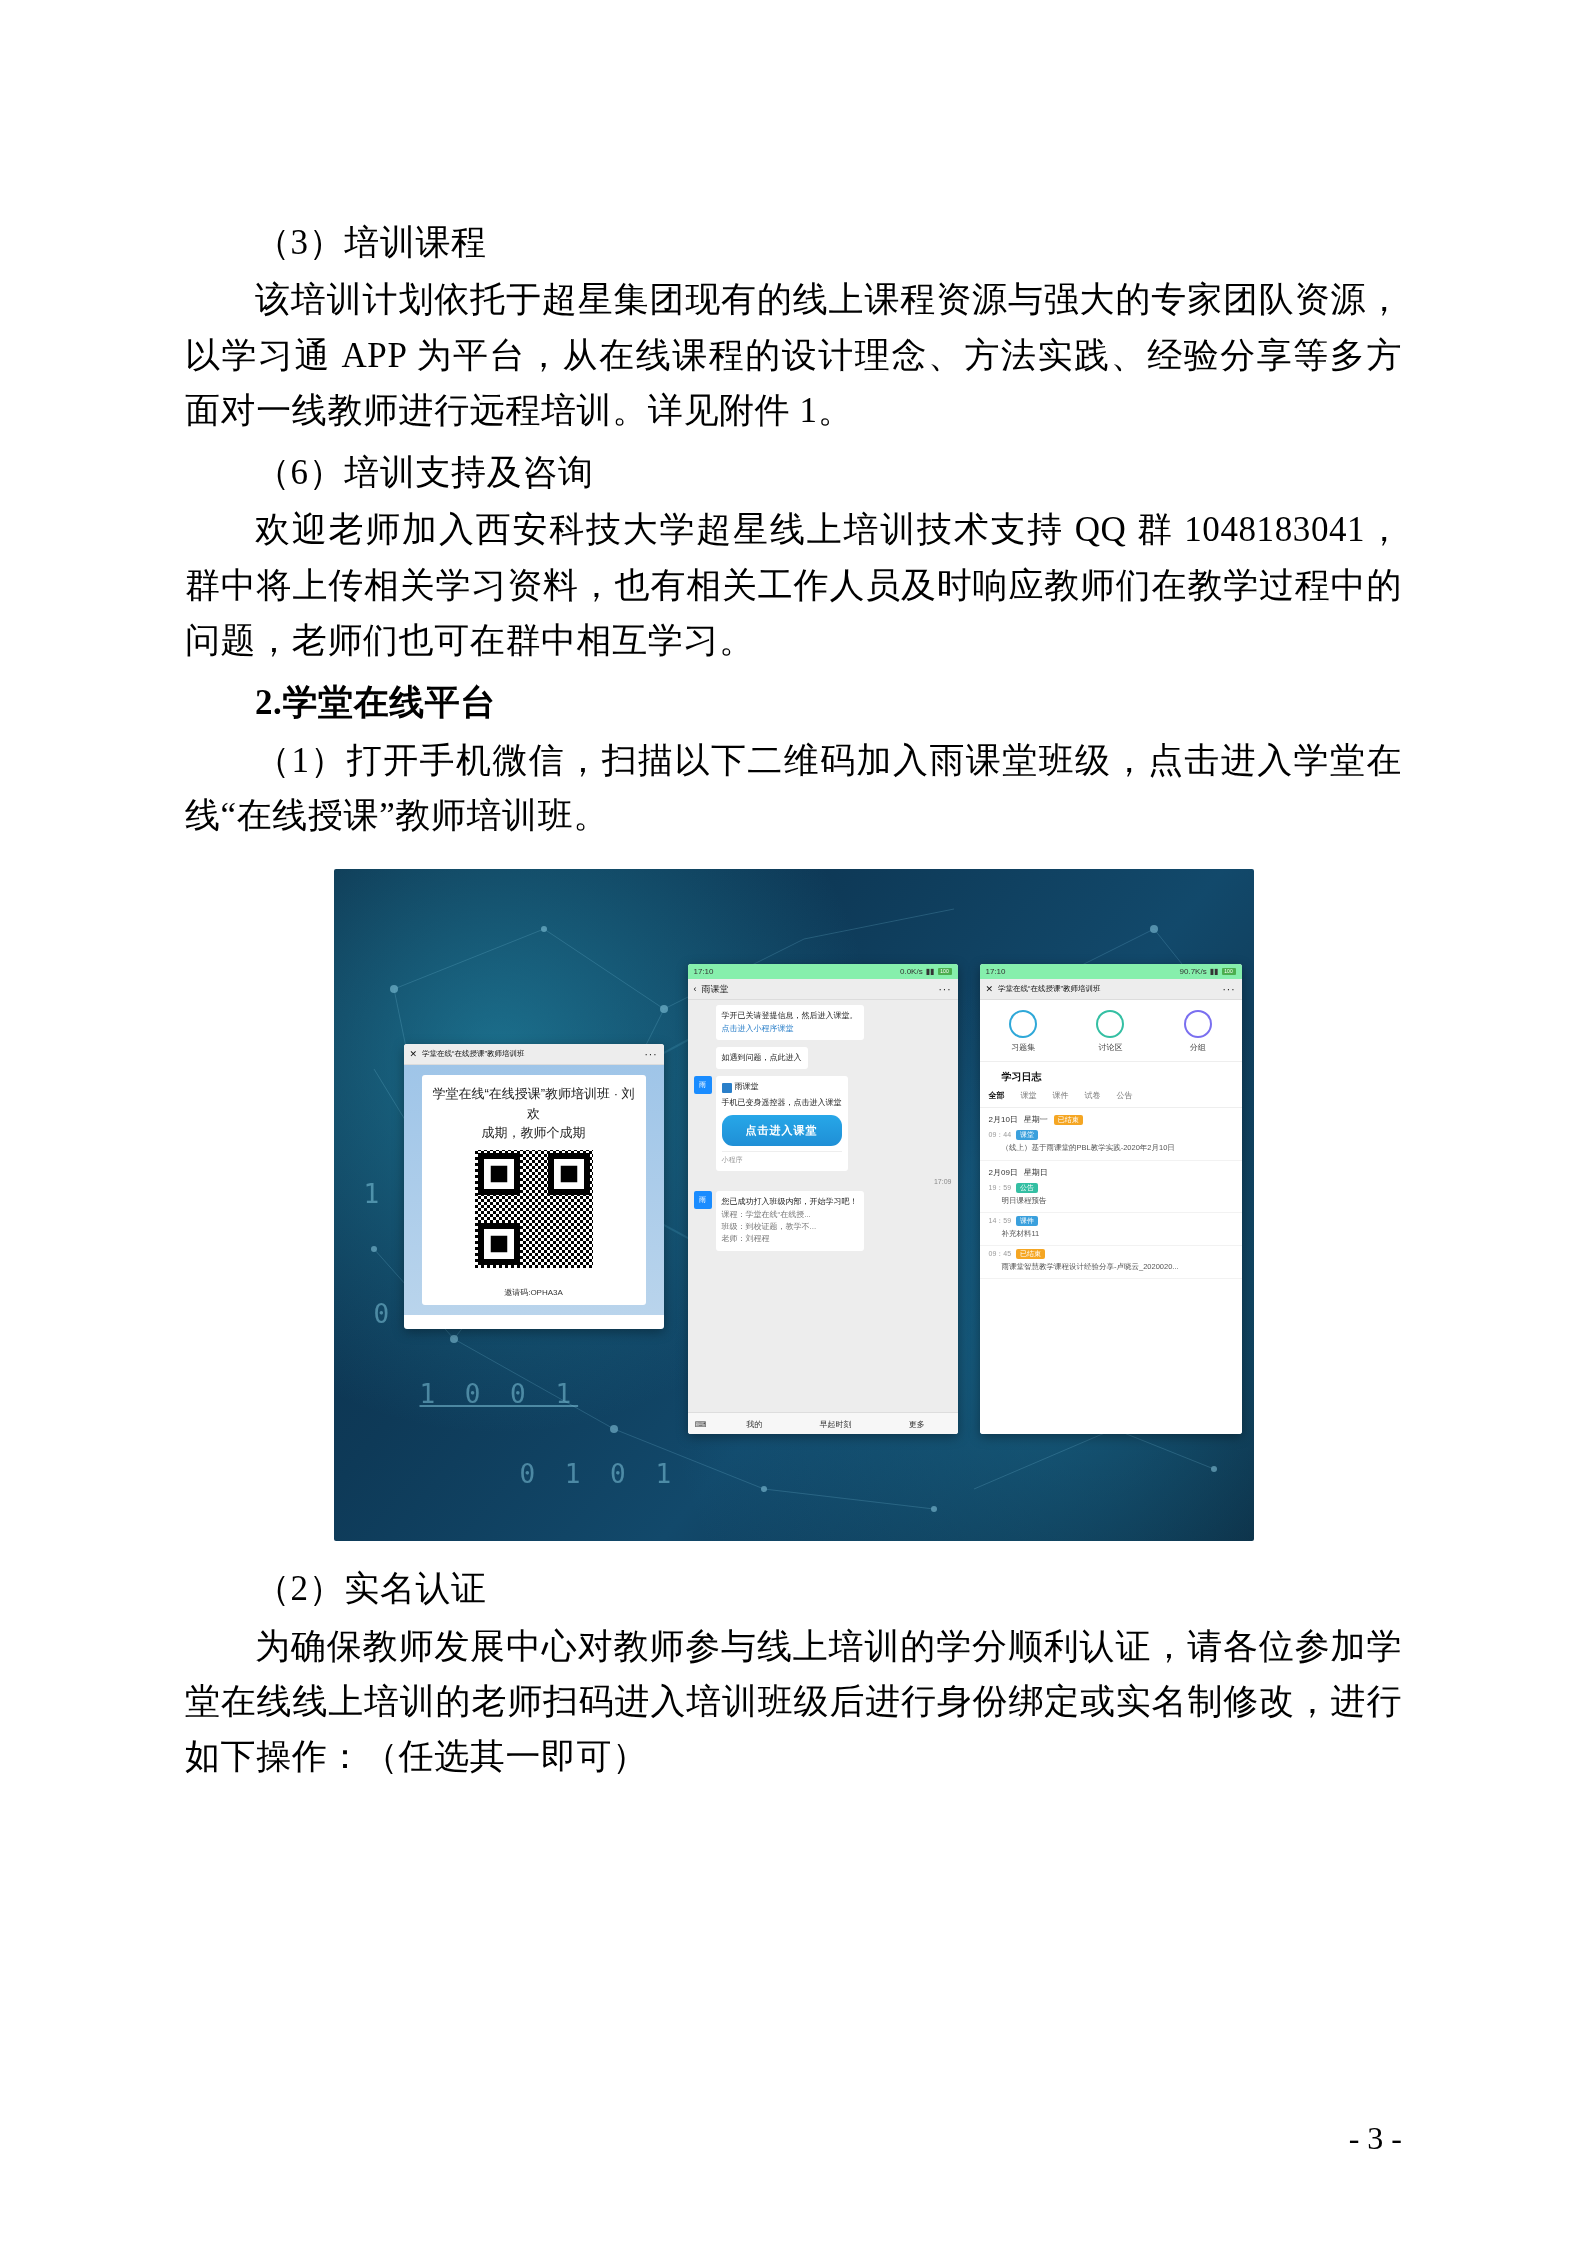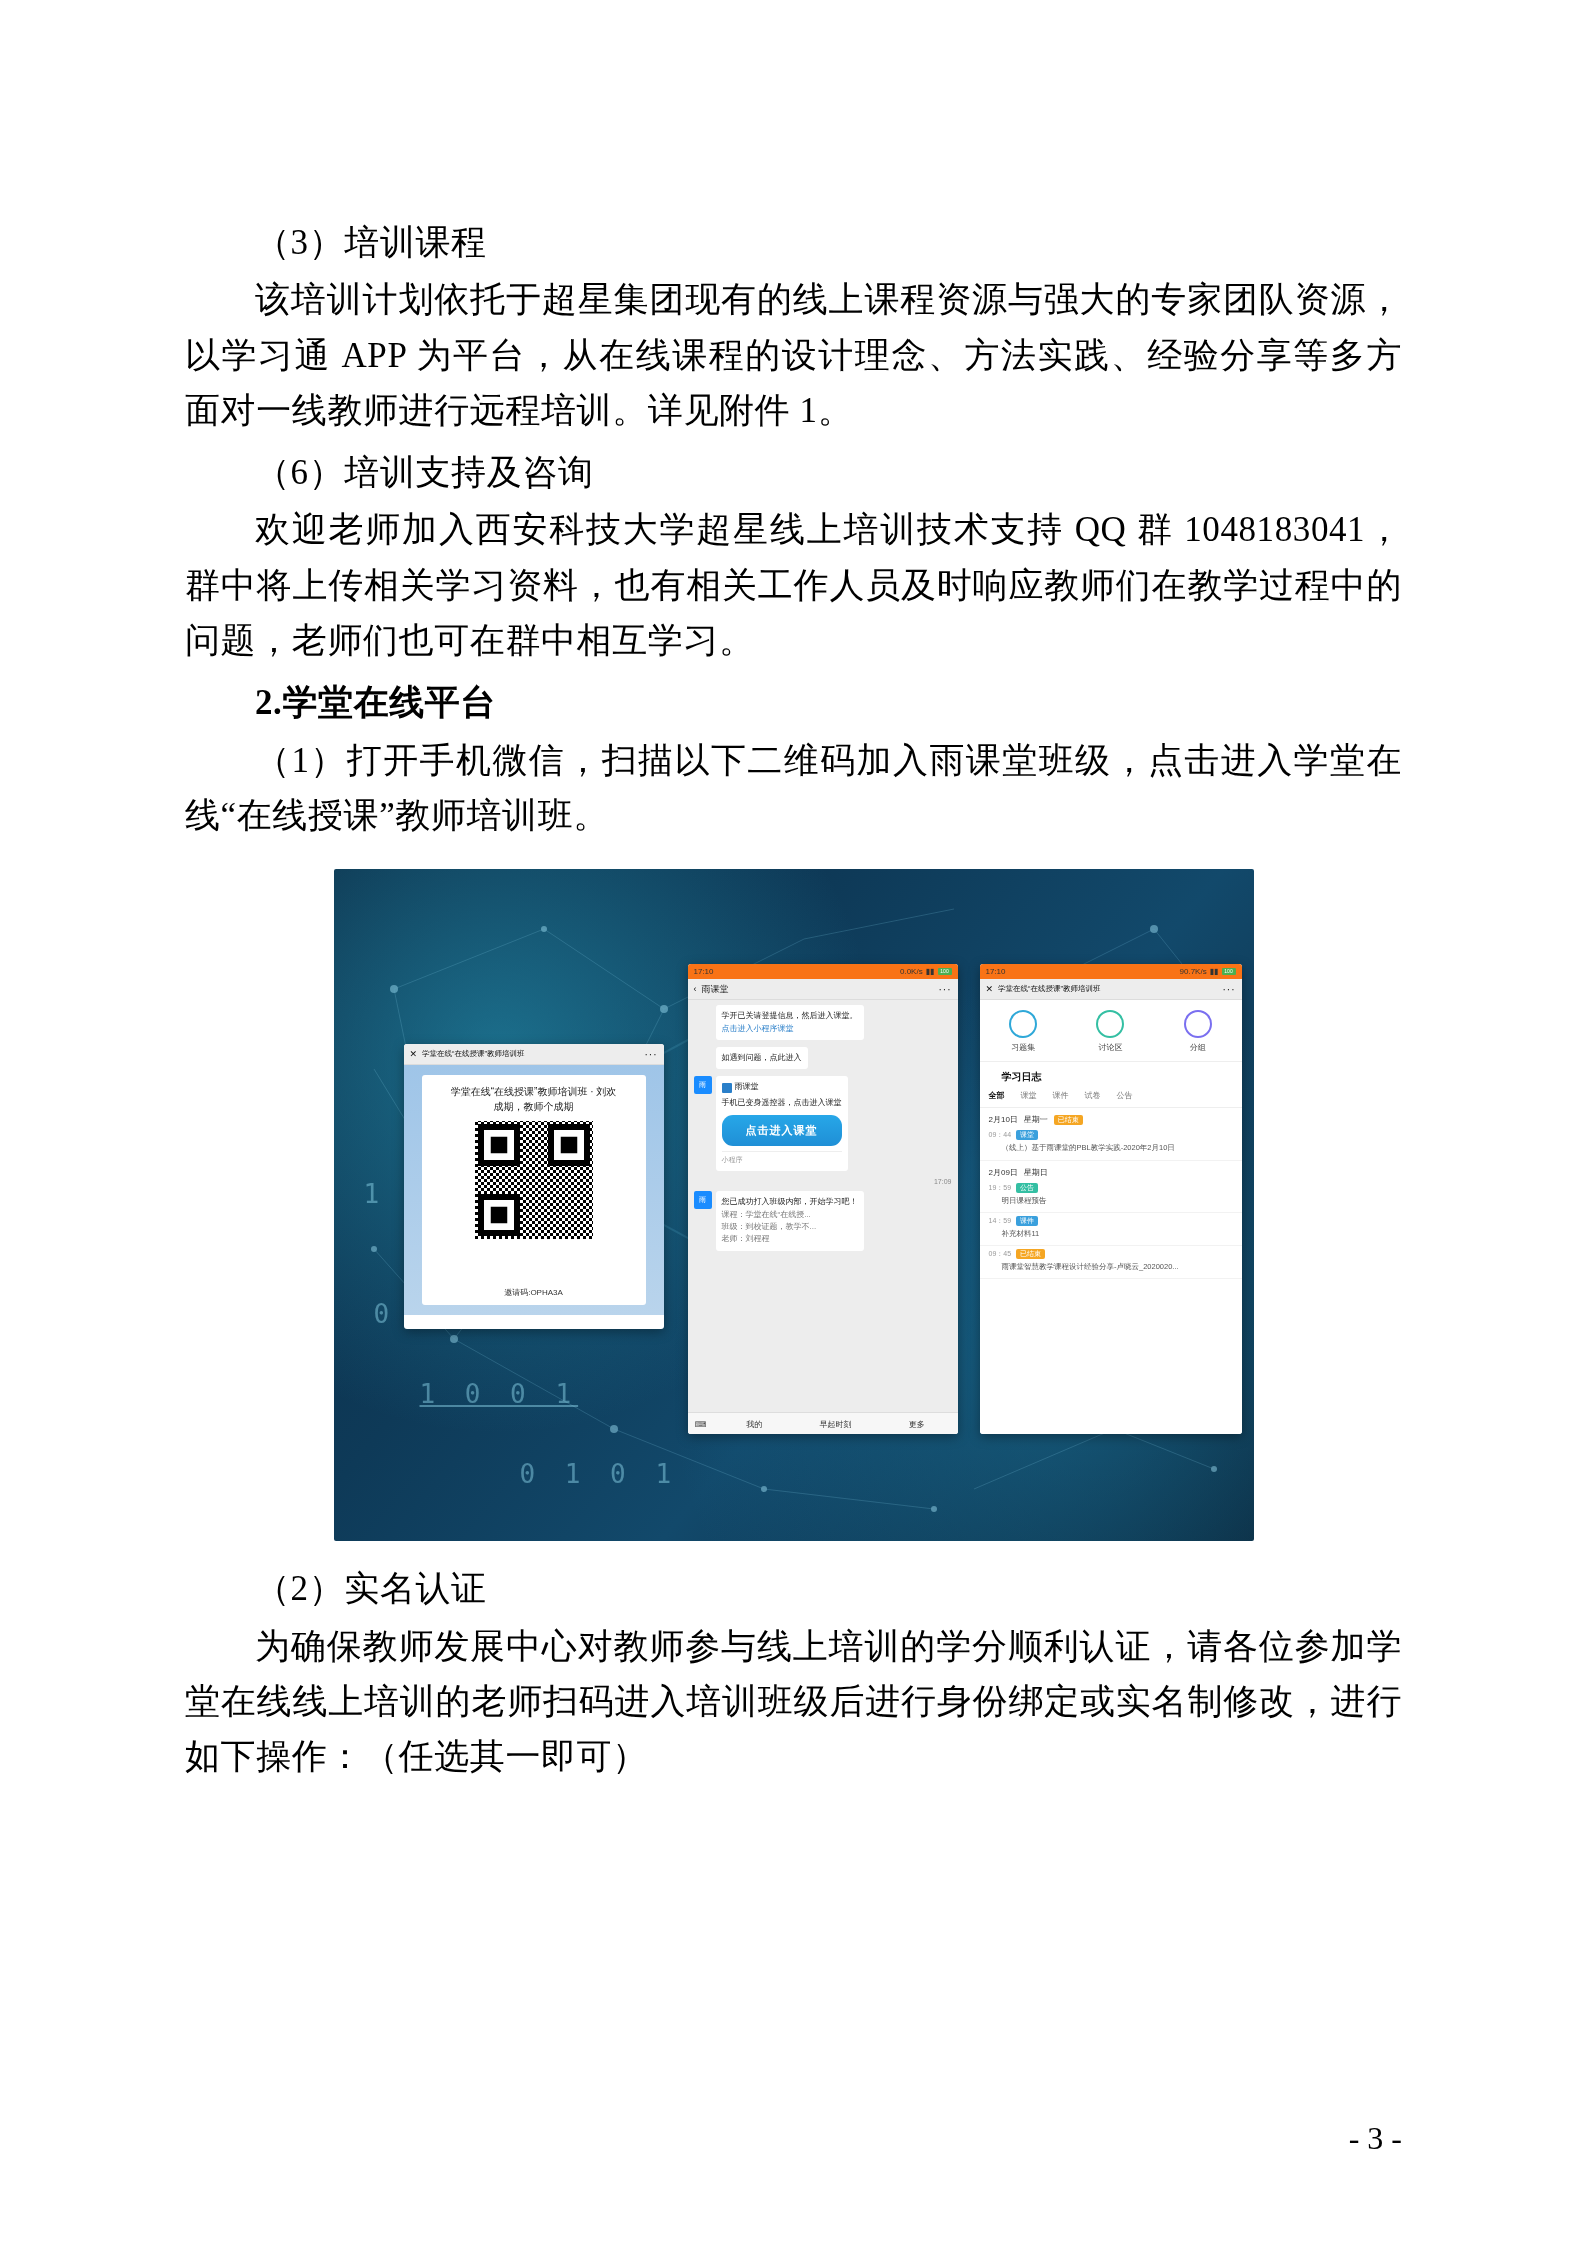--- a/index.html
+++ b/index.html
@@ -63,21 +63,21 @@
   
   .phone {
     position: absolute;
     background: #ffffff;
     border-radius: 3px;
     overflow: hidden;
     box-shadow: 0 3px 12px rgba(0,0,0,0.35);
   }
   .ph-status {
     height: 15px;
-    background: #f97316;
+    background: #86efac;
     display: flex;
     align-items: center;
     justify-content: space-between;
     padding: 0 6px;
     font-family: "Liberation Sans", sans-serif;
     font-size: 8px;
     color: #333;
   }
   .ph-status .right { display: flex; align-items: center; gap: 3px; }
   .batt {
@@ -111,21 +111,21 @@
     height: 100%;
     border-radius: 3px;
     display: flex;
     flex-direction: column;
     align-items: center;
     padding: 9px 6px 7px 6px;
     box-sizing: border-box;
   }
   .qr-title {
     font-family: "Liberation Sans", sans-serif;
-    font-size: 10px;
+    font-size: 13px;
     color: #222;
     text-align: center;
     line-height: 1.5;
   }
   .qr-box {
     margin-top: 7px;
     width: 118px;
     height: 118px;
     background:
       repeating-linear-gradient(0deg, #000 0 3px, #fff 3px 6px),

